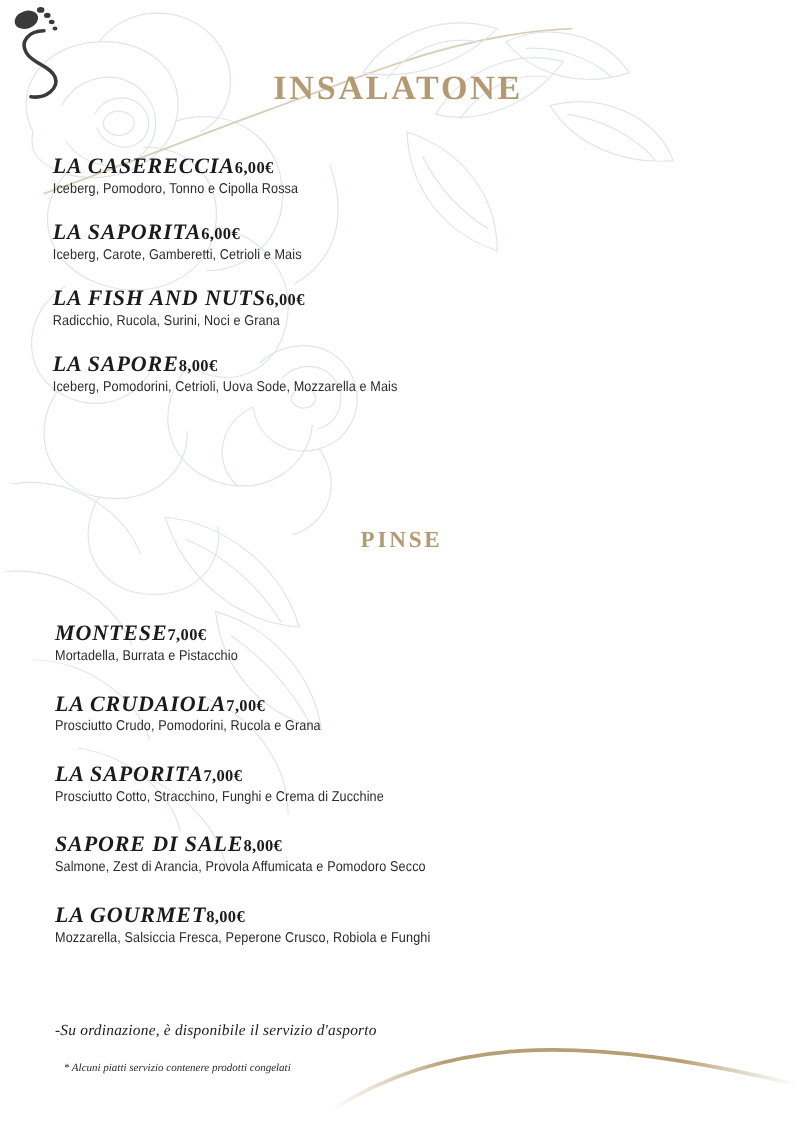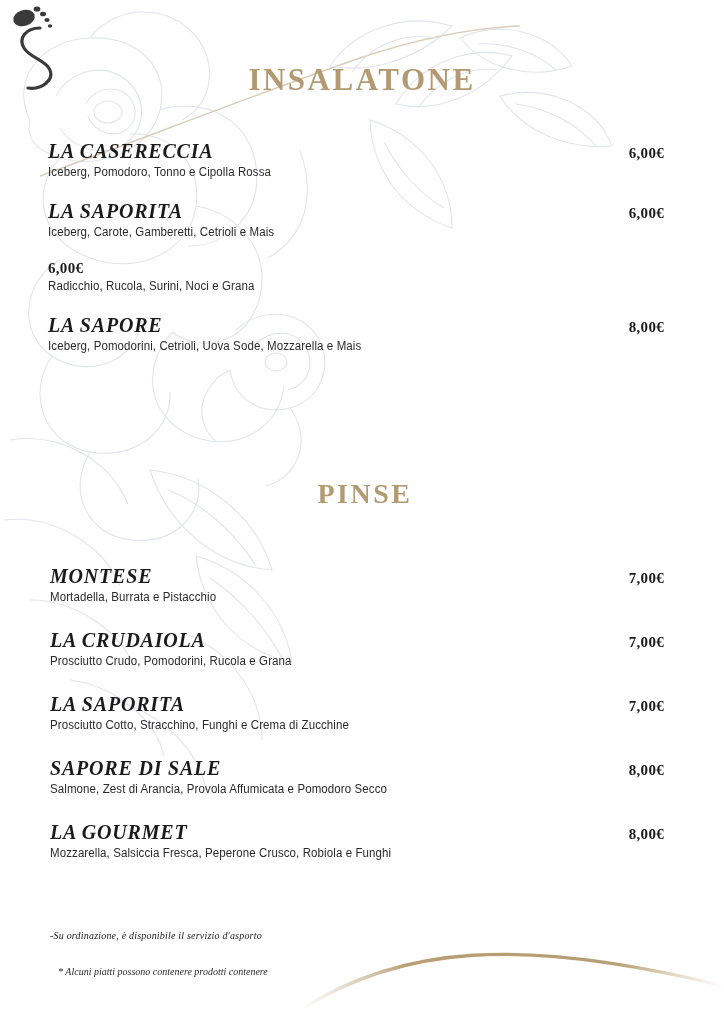--- a/index.html
+++ b/index.html
@@ -39,36 +39,36 @@
   .section-title.insalatone {
     position:absolute;
     left:0; right:0;
     top:62px;
     font-size:31px;
   }
   .section-title.pinse {
     position:absolute;
     left:6px; right:0;
     top:478px;
-    font-size:28px;
+    font-size:21px;
   }
 
   .menu-list { position:absolute; left:0; width:724px; }
   #list-insalatone { top:140px; }
   #list-pinse      { top:565px; }
 
   .item {
     position:relative;
     padding:0 48px 0 48px;
     margin-bottom:23px;
   }
   .item-row {
     display:flex;
     align-items:baseline;
-    justify-content:space-between;
+    justify-content:flex-start;
   }
   .item-name {
     font-family:"Liberation Serif", serif;
     font-style:italic;
     font-weight:bold;
     font-size:20px;
     letter-spacing:0.8px;
     color:#1b1b1b;
     white-space:nowrap;
   }
@@ -93,21 +93,21 @@
   
   #list-pinse .item { padding-left:50px; }
   #list-pinse .item { margin-bottom:27px; }
 
   
   .note-main {
     position:absolute;
     left:50px; top:930px;
     font-family:"Liberation Serif", serif;
     font-style:italic;
-    font-size:10px;
+    font-size:14px;
     color:#1b1b1b;
     letter-spacing:0.2px;
   }
   .note-small {
     position:absolute;
     left:58px; top:966px;
     font-family:"Liberation Serif", serif;
     font-style:italic;
     font-size:10px;
     color:#2b2b2b;
@@ -216,20 +216,21 @@
     </div>
     <div class="item">
       <div class="item-row">
         <span class="item-name">LA SAPORITA</span>
         <span class="item-price">6,00€</span>
       </div>
       <div class="item-desc">Iceberg, Carote, Gamberetti, Cetrioli e Mais</div>
     </div>
     <div class="item">
       <div class="item-row">
+        <span class="item-name">LA FISH AND NUTS</span>
         <span class="item-price">6,00€</span>
       </div>
       <div class="item-desc">Radicchio, Rucola, Surini, Noci e Grana</div>
     </div>
     <div class="item">
       <div class="item-row">
         <span class="item-name">LA SAPORE</span>
         <span class="item-price">8,00€</span>
       </div>
       <div class="item-desc">Iceberg, Pomodorini, Cetrioli, Uova Sode, Mozzarella e Mais</div>
@@ -270,14 +271,14 @@
     <div class="item">
       <div class="item-row">
         <span class="item-name">LA GOURMET</span>
         <span class="item-price">8,00€</span>
       </div>
       <div class="item-desc">Mozzarella, Salsiccia Fresca, Peperone Crusco, Robiola e Funghi</div>
     </div>
   </div>
 
   <div class="note-main">-Su ordinazione, è disponibile il servizio d'asporto</div>
-  <div class="note-small">* Alcuni piatti possono contenere prodotti contenere</div>
+  <div class="note-small">* Alcuni piatti servizio contenere prodotti congelati</div>
 </div>
 
 </body></html>

